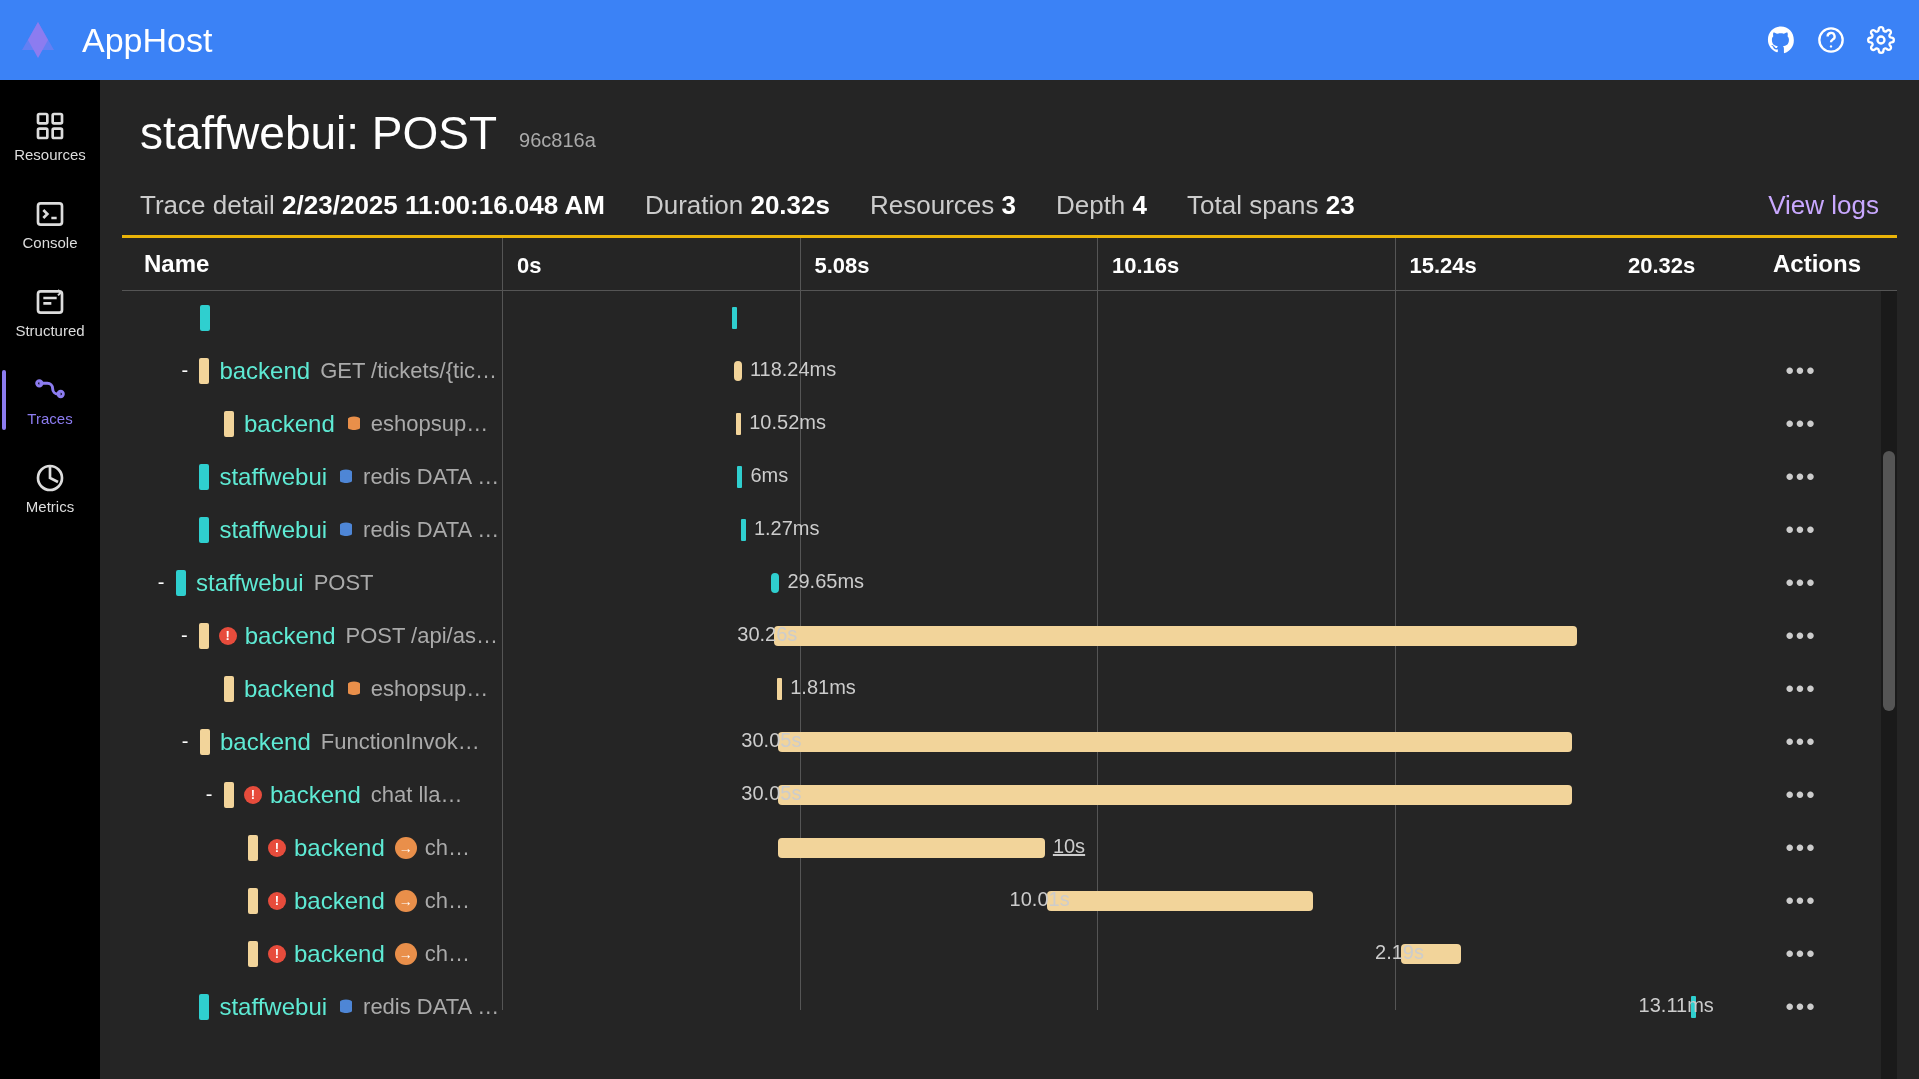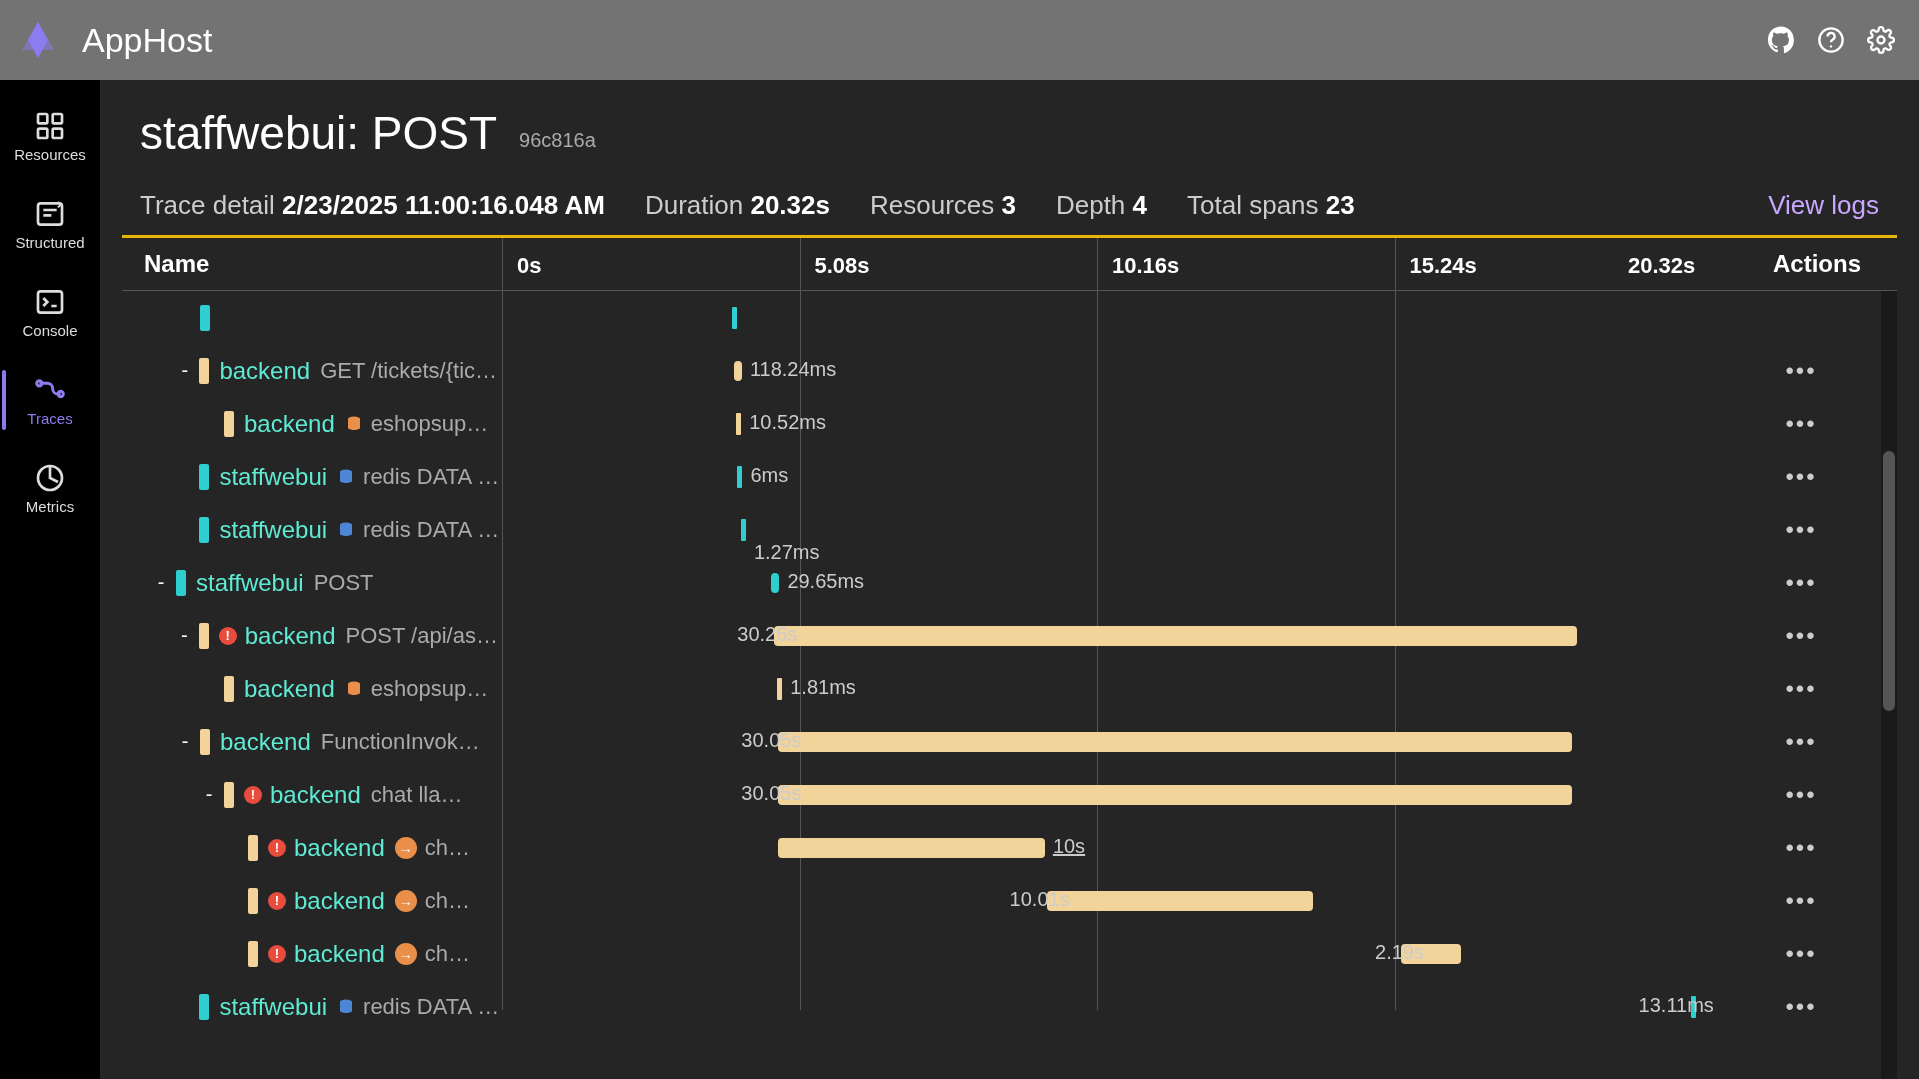--- a/index.html
+++ b/index.html
@@ -1,20 +1,20 @@
 <!DOCTYPE html>
 <html><head>
 <meta charset="utf-8">
 <style>
 html,body{margin:0;padding:0;background:#000;color:#fff;font-family:"Segoe UI",Arial,sans-serif;font-size:15px;overflow:hidden}
 *{box-sizing:border-box}
 .root{width:1919px;height:1079px;position:relative;display:flex;flex-direction:column}
 
 
-.topbar{height:80px;background:#737373;display:flex;align-items:center;padding:0 24px 0 18px}
+.topbar{height:80px;background:#3b82f6;display:flex;align-items:center;padding:0 24px 0 18px}
 .logo{width:40px;height:40px;margin-right:24px;color:#8C7CF0}
 .host-label{font-size:34px;font-weight:400;color:#fff}
 .top-spacer{flex:1}
 .top-icon{width:28px;height:28px;margin-left:22px;color:#fff;cursor:pointer}
 
 
 .bodyrow{flex:1;display:flex;min-height:0}
 
 
 .nav{width:100px;background:#000;display:flex;flex-direction:column;align-items:center;padding-top:12px}
@@ -117,34 +117,34 @@
               <rect x="3" y="14" width="7" height="7" rx="1"></rect>
               <rect x="14" y="14" width="7" height="7" rx="1"></rect>
             </svg>
           </div>
         <div class="nav-lab">Resources</div>
       </div>
       <div class="nav-item">
         <div class="nav-ico">
             <svg viewBox="0 0 24 24" width="32" height="32" fill="none" stroke="currentColor" stroke-width="2">
               <rect x="3" y="4" width="18" height="16" rx="2"></rect>
-              <path d="M7 9h10M7 13h6"></path>
-              <path d="M18 3l2 2-2 2" stroke-width="1.5"></path>
+              <path d="M7 9l3 3-3 3M13 15h4"></path>
             </svg>
           </div>
-        <div class="nav-lab">Structured</div>
+        <div class="nav-lab">Console</div>
       </div>
       <div class="nav-item">
         <div class="nav-ico">
             <svg viewBox="0 0 24 24" width="32" height="32" fill="none" stroke="currentColor" stroke-width="2">
               <rect x="3" y="4" width="18" height="16" rx="2"></rect>
-              <path d="M7 9l3 3-3 3M13 15h4"></path>
+              <path d="M7 9h10M7 13h6"></path>
+              <path d="M18 3l2 2-2 2" stroke-width="1.5"></path>
             </svg>
           </div>
-        <div class="nav-lab">Console</div>
+        <div class="nav-lab">Structured</div>
       </div>
       <div class="nav-item active">
         <div class="nav-ico">
             <svg viewBox="0 0 24 24" width="32" height="32" fill="none" stroke="currentColor" stroke-width="2.2">
               <path d="M4 7h6a4 4 0 0 1 4 4v0a4 4 0 0 0 4 4h2"></path>
               <circle cx="4" cy="7" r="2"></circle>
               <circle cx="20" cy="15" r="2"></circle>
             </svg>
           </div>
         <div class="nav-lab">Traces</div>
@@ -270,21 +270,21 @@
                   <svg viewBox="0 0 24 24" width="18" height="18" fill="#4E86D6">
                     <ellipse cx="12" cy="5" rx="8" ry="3"></ellipse>
                     <path d="M4 5v6c0 1.7 3.6 3 8 3s8-1.3 8-3V5"></path>
                     <path d="M4 11v6c0 1.7 3.6 3 8 3s8-1.3 8-3v-6"></path>
                   </svg>
                 </div>
                 <div class="desc">redis   DATA r…</div>
               </div>
               <div class="tl-cell">
                 <div class="bar teal" style="left: 238.937px; width: 5px; height: 22px; top: 16px; border-radius: 1px;"></div>
-                <div class="dur" style="left: 251.937px; margin-top: 24px;">1.27ms</div>
+                <div class="dur" style="left: 251.937px;">1.27ms</div>
               </div>
               <div class="act-cell">
                 <div class="dots">•••</div>
               </div>
             </div>
             <div class="row">
               <div class="name-cell" style="padding-left: 30px;">
                 <div class="expander">-</div>
                 <div class="chip teal"></div>
                 <div class="svc">staffwebui</div>

